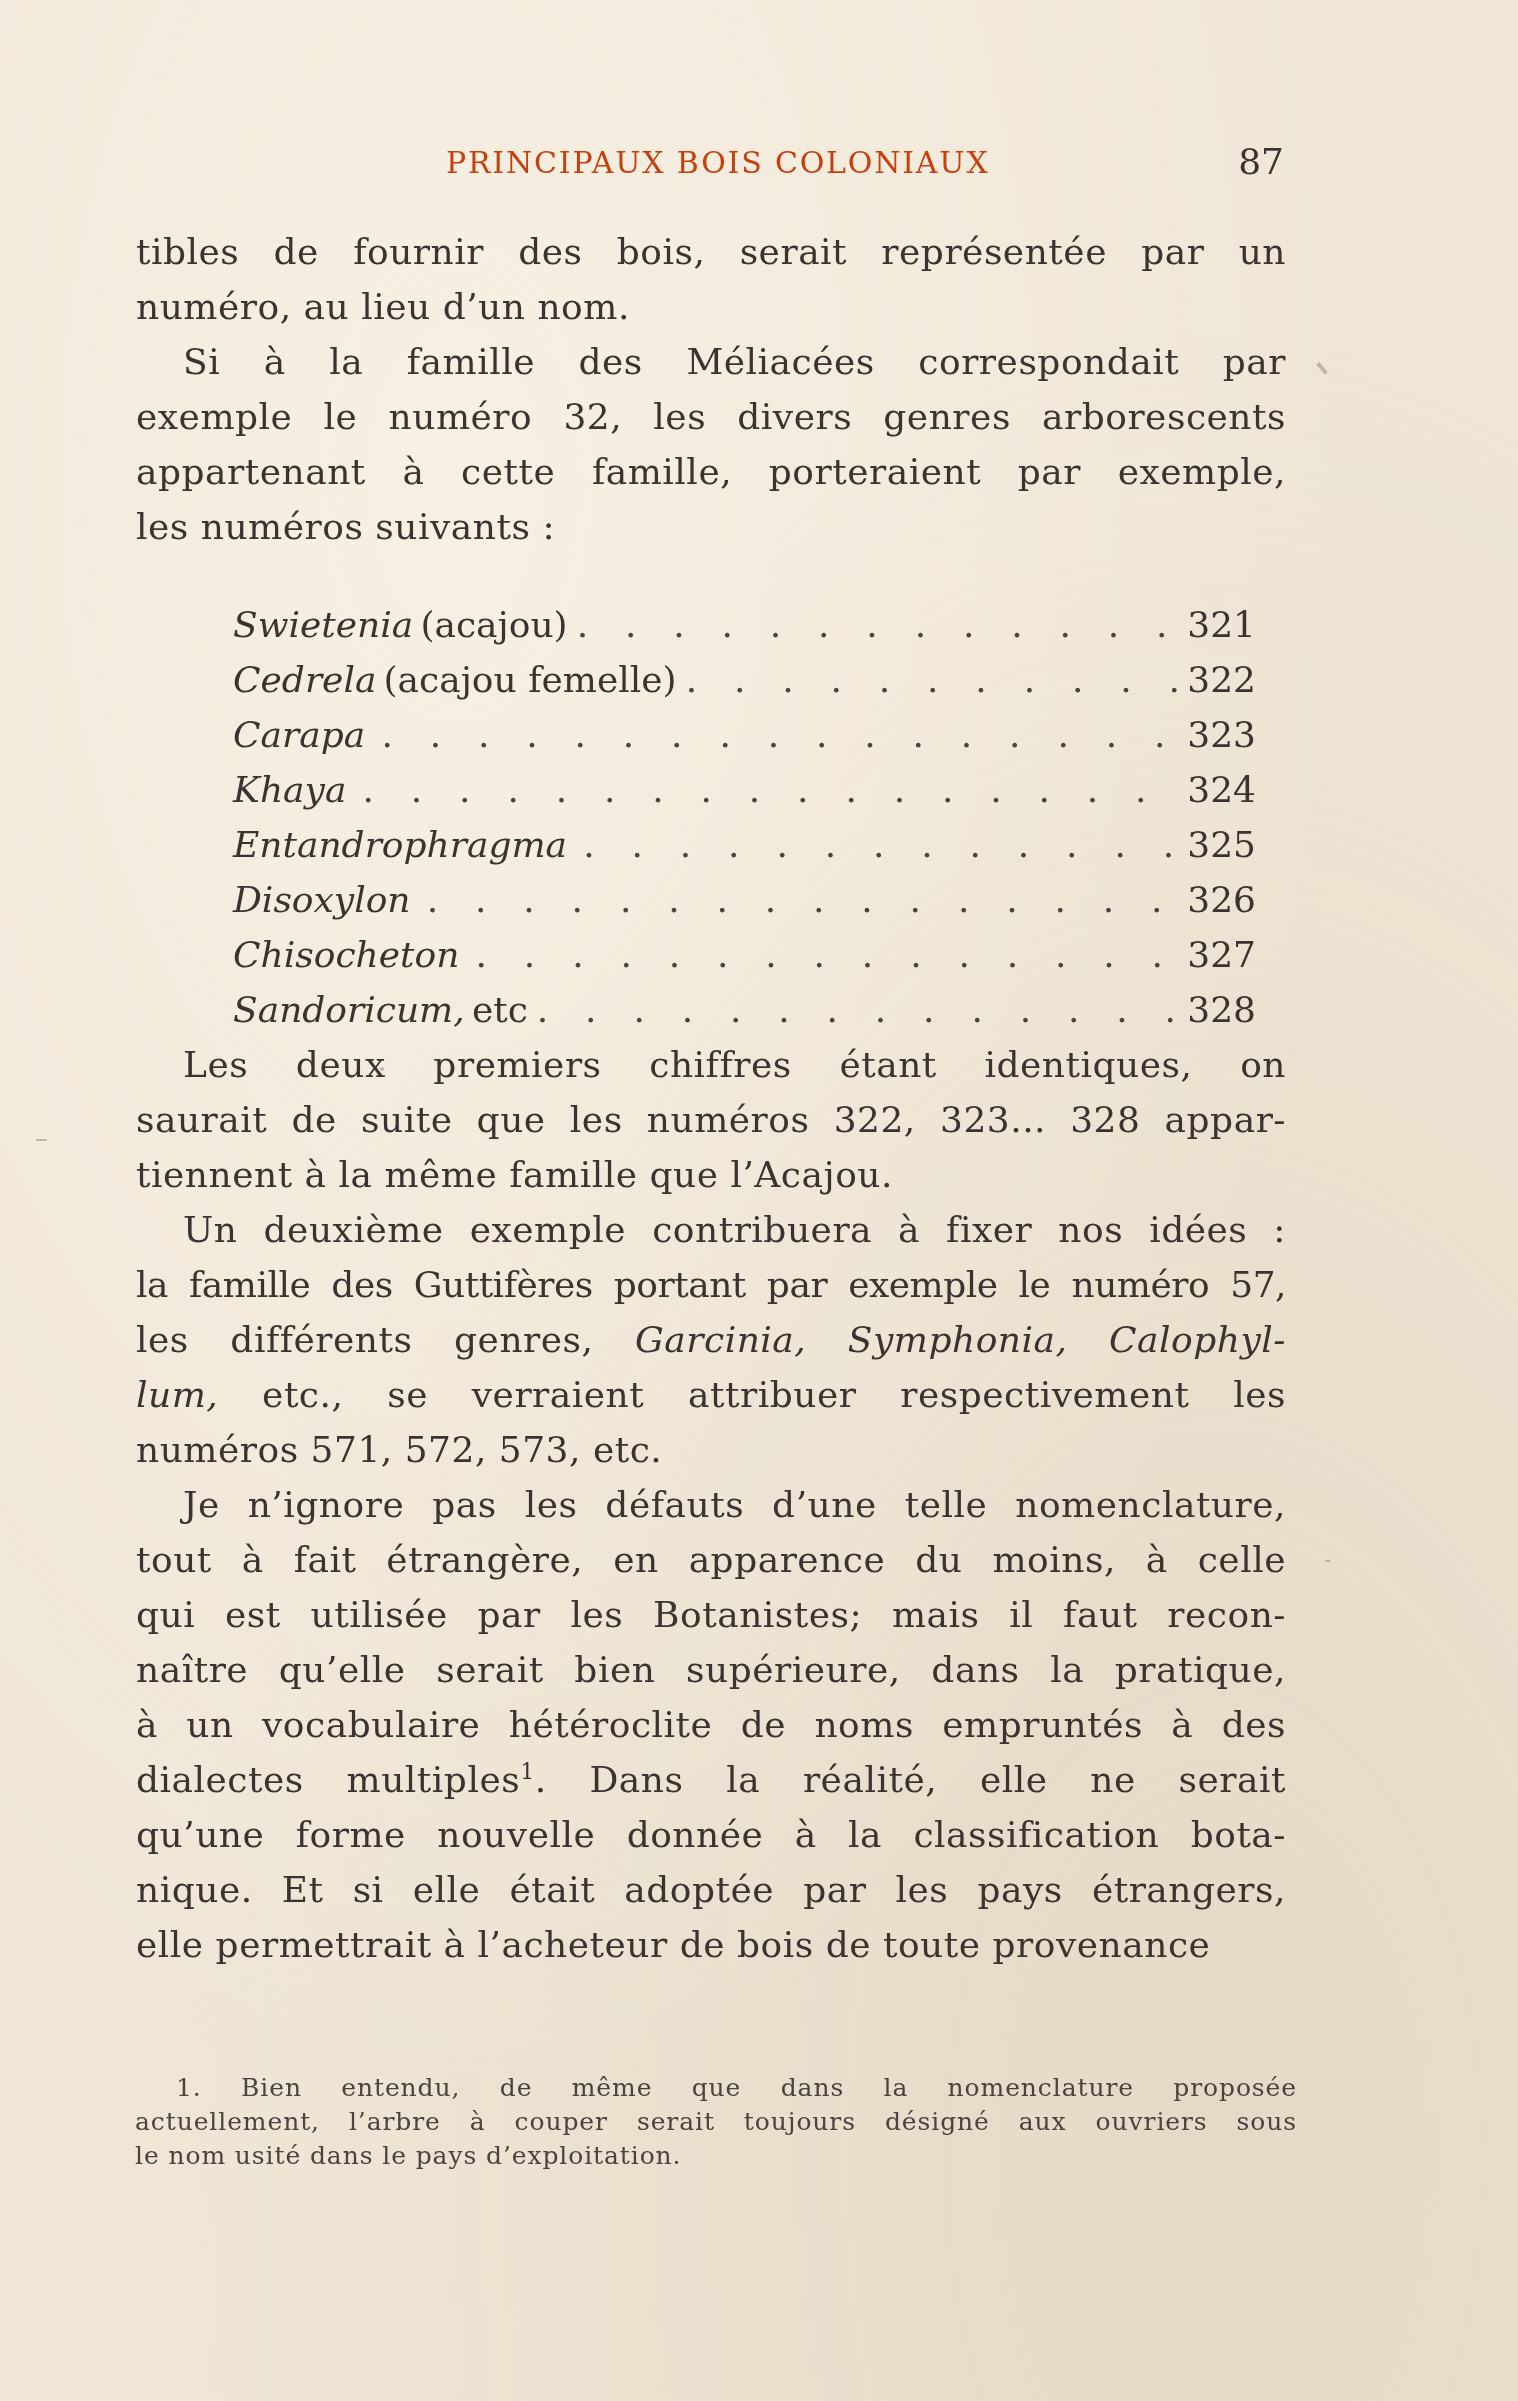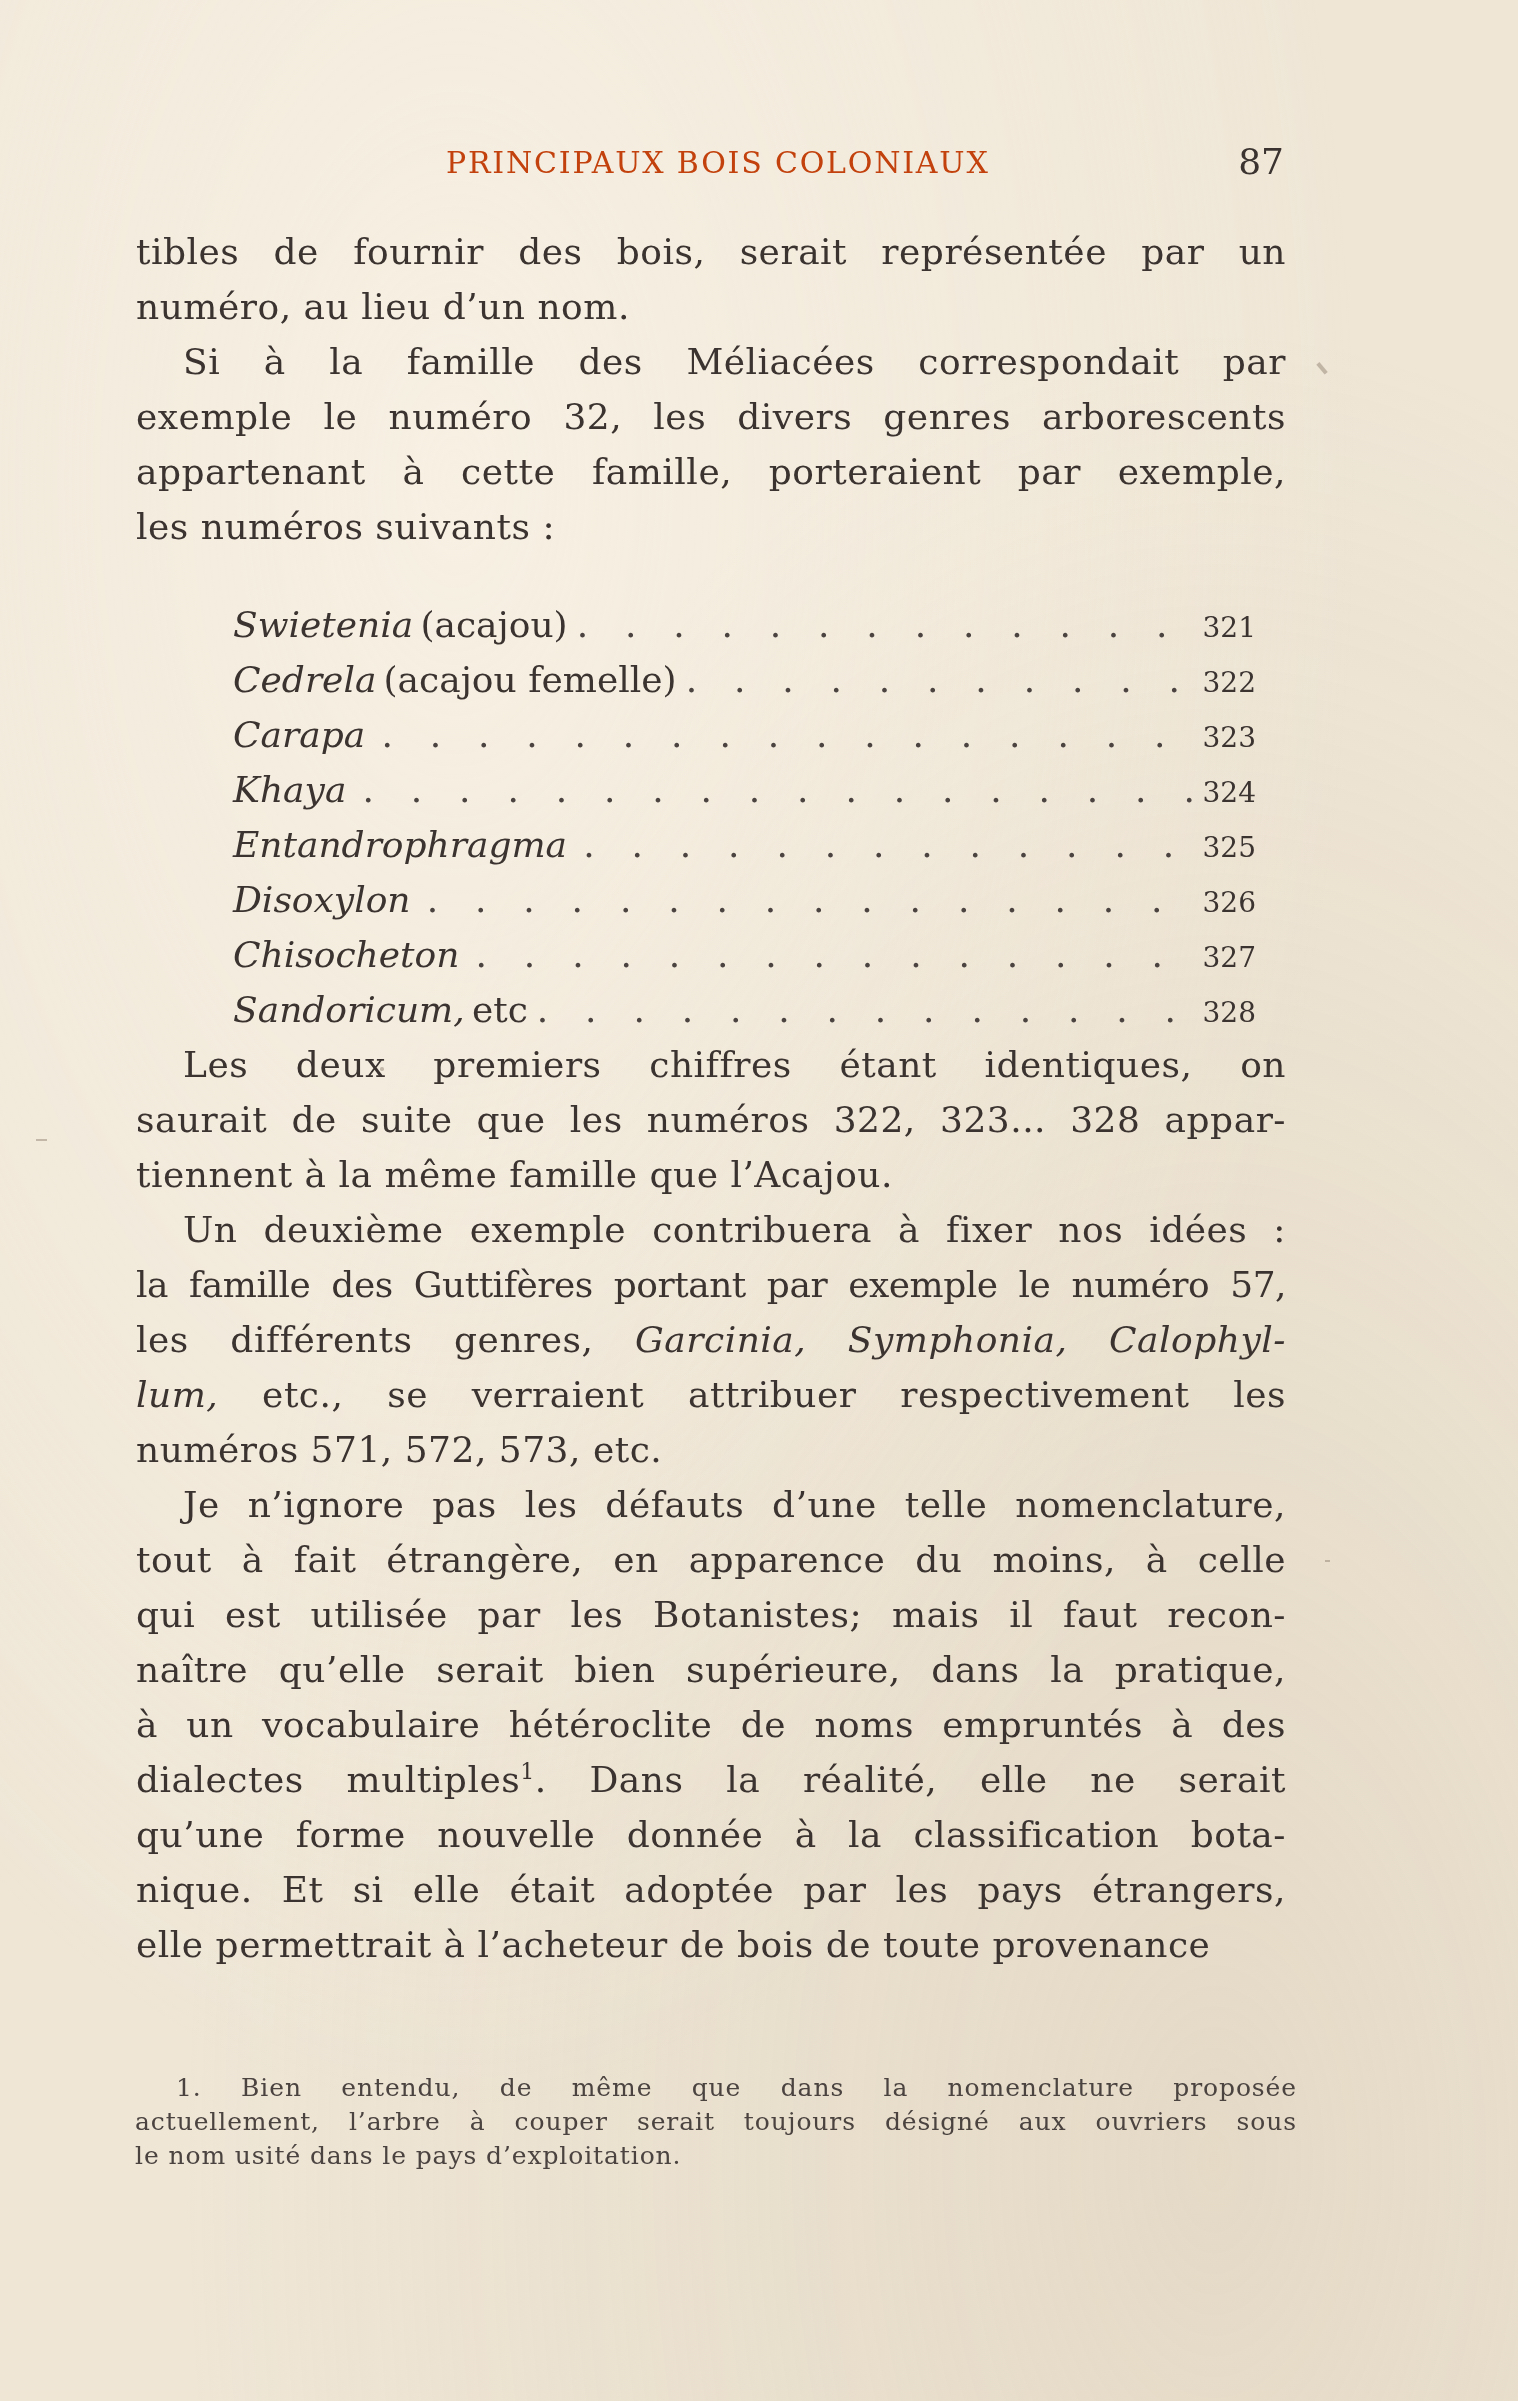--- a/index.html
+++ b/index.html
@@ -43,21 +43,21 @@
   }
   .genus { font-style:italic; }
   .note { margin-left:7.2px; }
   .leader {
     flex:1; overflow:hidden; margin:0 9px; letter-spacing:12.7px;
     color:#4a4340;
   }
   .leader::after {
     content:". . . . . . . . . . . . . . . . . . . . . . . . . . . . . . . . . . . . .";
   }
-  .num { font-size:28px; }
+  .num { font-size:36px; }
   .body2 { position:absolute; left:136px; top:1037px; width:1150px; }
   i { font-style:italic; }
   sup { font-size:22px; vertical-align:super; line-height:0; }
   .footnote {
     position:absolute; left:176px; top:2071px; width:1121px;
     font-size:25px; color:#4a4340;
   }
   .fn-line {
     display:block; height:34px; line-height:34px; white-space:nowrap;
     text-align:justify; text-align-last:justify; letter-spacing:0.9px;

